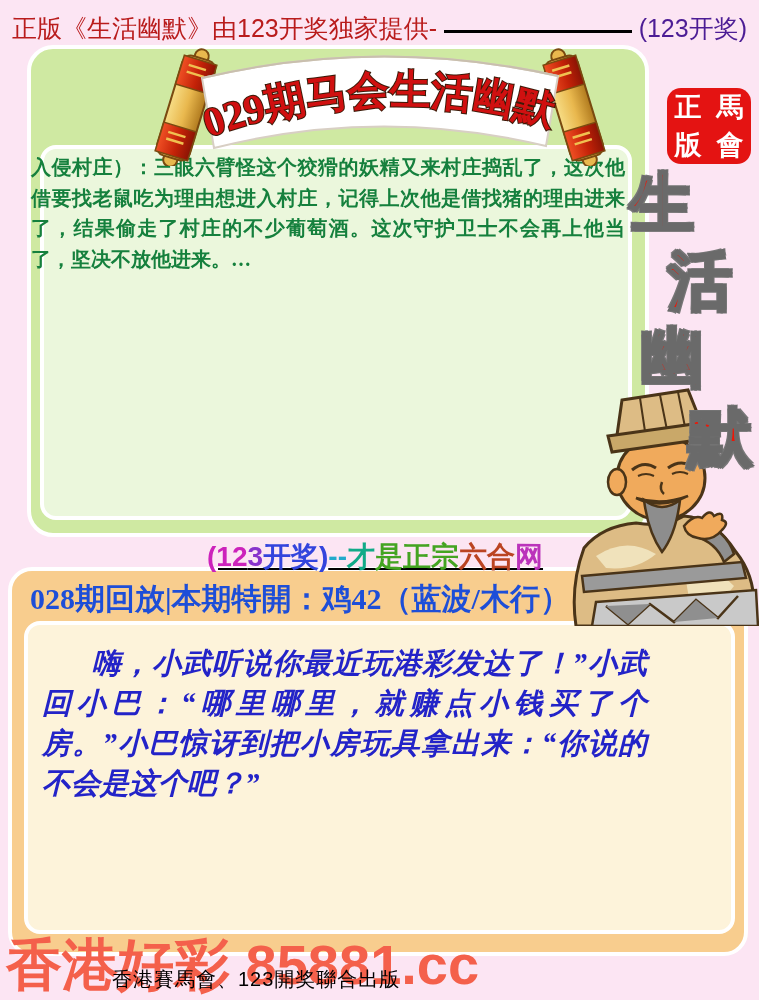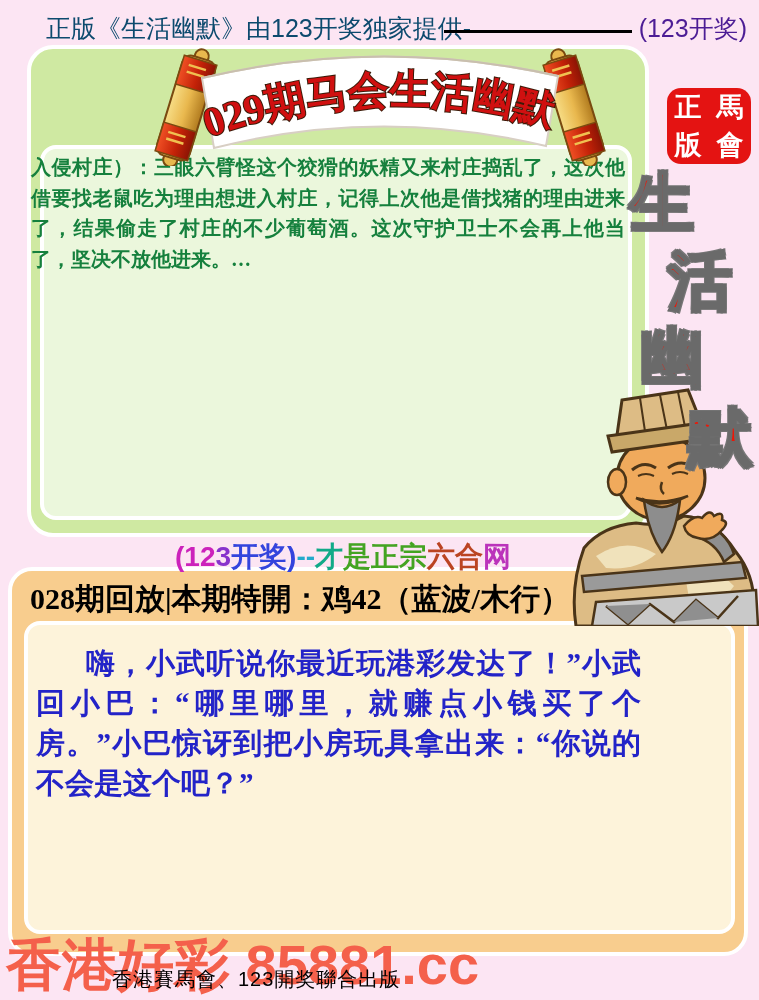--- a/index.html
+++ b/index.html
@@ -4,21 +4,21 @@
 <style>
   html,body{margin:0;padding:0;}
   body{
     width:759px;height:1000px;position:relative;overflow:hidden;
     background:#fce5f3;
     font-family:"Liberation Sans","DejaVu Sans",sans-serif;
   }
   
   .top-header-left{
     position:absolute;left:12px;top:12px;
-    font-size:25px;color:#0c4a6e;letter-spacing:0px;white-space:nowrap;margin-left:34px;
+    font-size:25px;color:#b91c1c;letter-spacing:0px;white-space:nowrap;
   }
   .top-header-right{
     position:absolute;right:12px;top:12px;
     font-size:25px;color:#4c1d95;white-space:nowrap;
   }
   .top-header-line{
     position:absolute;left:444px;top:30px;width:188px;height:3px;background:#000;
   }
   
   .green-outer{
@@ -55,41 +55,41 @@
   }
   .vchar-0{left:630px;top:172px;}
   .vchar-1{left:668px;top:250px;}
   .vchar-2{left:640px;top:327px;}
   .vchar-3{left:688px;top:406px;}
   
   .cartoon{position:absolute;left:566px;top:386px;width:194px;height:240px;z-index:8;}
   
   .tagline{
     position:absolute;left:175px;top:538px;width:400px;z-index:4;
-    font-size:28px;font-weight:bold;white-space:nowrap;
+    font-size:28px;font-weight:bold;text-align:center;white-space:nowrap;text-decoration:underline;
   }
   
   .orange-outer{
     position:absolute;left:8px;top:567px;width:732px;height:381px;
     background:#f8cd8e;border:4px solid #fff;border-radius:24px;z-index:2;
   }
   .replay-header{
     position:absolute;left:30px;top:579px;z-index:3;
     font-family:"Liberation Serif","DejaVu Serif",serif;
-    font-weight:bold;font-size:30px;color:#000000;white-space:nowrap;
+    font-weight:bold;font-size:30px;color:#1d4ed8;white-space:nowrap;
   }
   .orange-inner{
     position:absolute;left:24px;top:621px;width:703px;height:305px;
     background:#fdf3da;border:4px solid #fff;border-radius:16px;z-index:3;
   }
   .replay-text{
-    position:absolute;left:36px;top:643px;width:605px;z-index:4;
+    position:absolute;left:42px;top:643px;width:605px;z-index:4;
     font-family:"Liberation Serif","DejaVu Serif",serif;
     font-weight:bold;font-size:29px;line-height:40px;color:#2323c8;
-    text-indent:50px;text-align:justify;
+    text-indent:50px;text-align:justify;font-style:italic;
   }
   
   .promo-site{
     position:absolute;left:6px;top:928px;z-index:10;
     font-size:56px;font-weight:bold;color:#f4604b;white-space:nowrap;letter-spacing:0px;
   }
   .page-footer{
     position:absolute;left:112px;top:966px;z-index:11;
     font-size:20px;color:#000;white-space:nowrap;letter-spacing:1px;
   }

